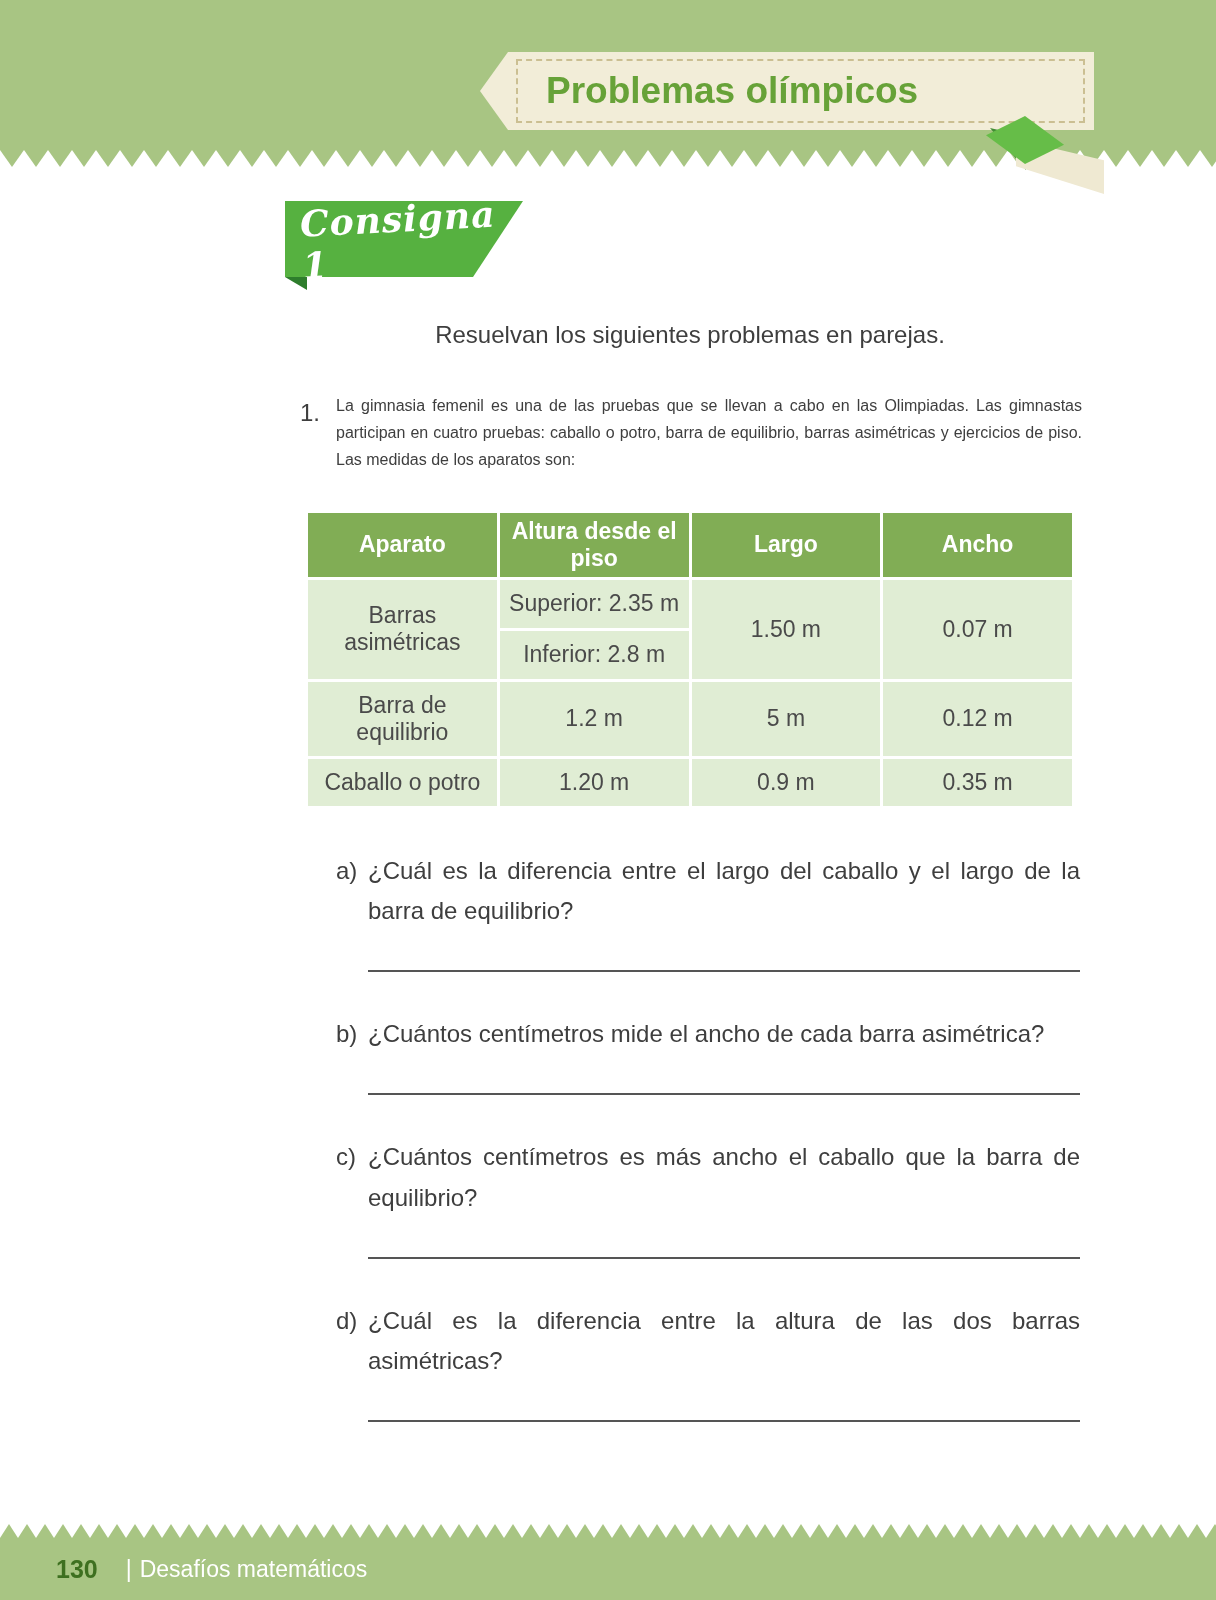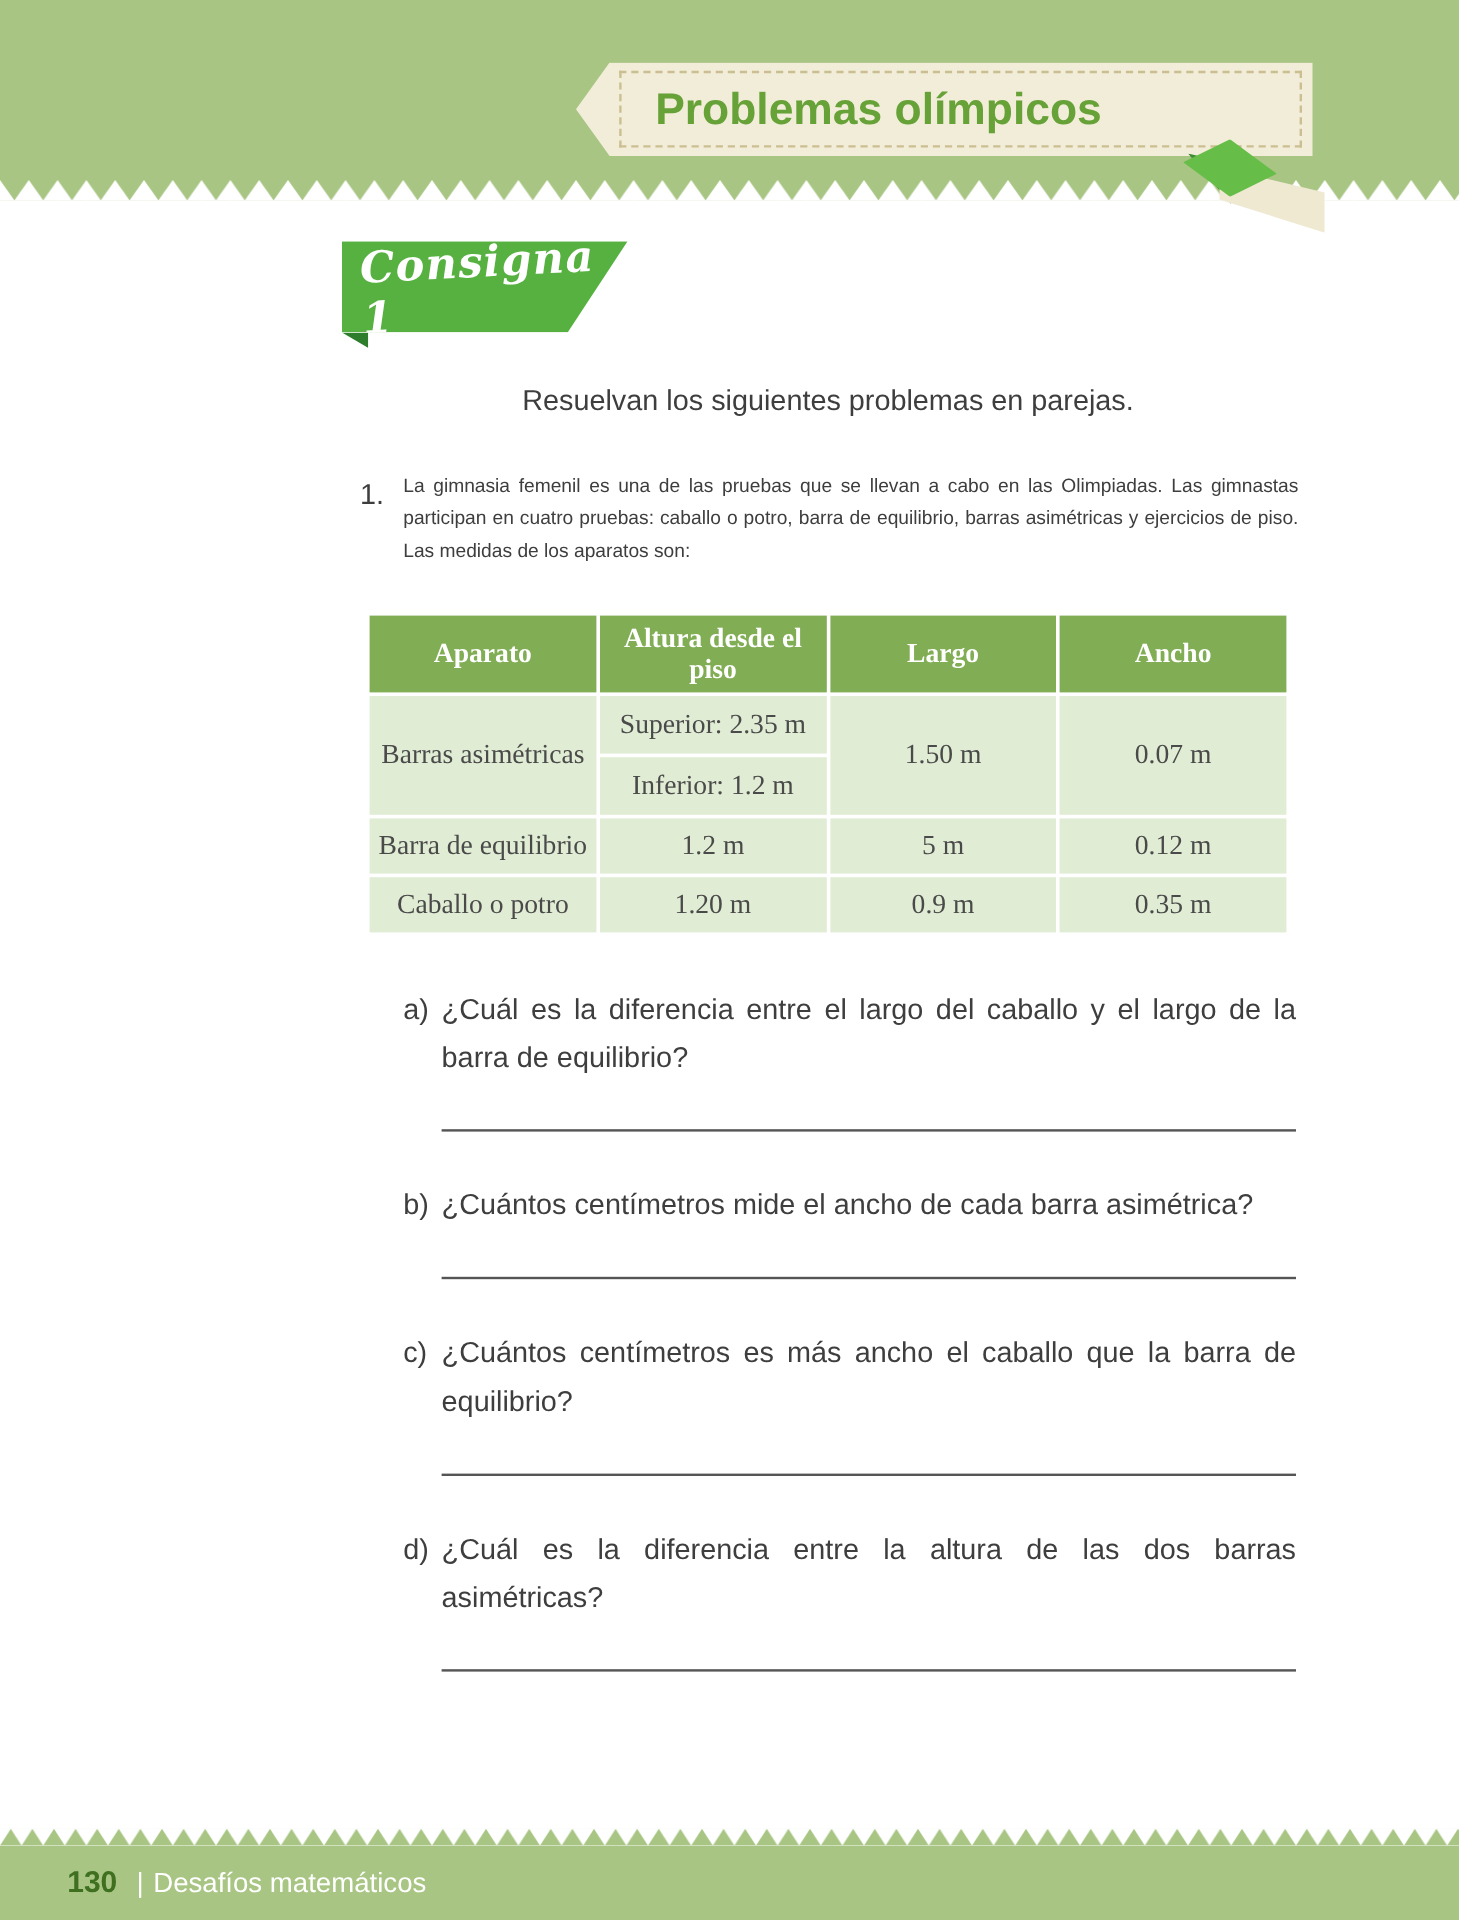--- a/index.html
+++ b/index.html
@@ -60,21 +60,21 @@
 
   
   .intro { margin:44px 0 0 300px; width:780px; font-size:24px;text-align:center; }
   .problem { margin:44px 0 0 300px; width:782px; display:flex; }
   .problem-number { width:36px; flex:none; font-size:24px; line-height:1.68; }
   .problem-text { flex:1; font-size:16px; line-height:1.68; text-align:justify; }
 
   
   .aparatos {
     margin:36px 0 0 305px; width:770px;
-    border-collapse:separate; border-spacing:3px; table-layout:fixed;font-family:Liberation Serif, serif;
+    border-collapse:separate; border-spacing:3px; table-layout:fixed;
   }
   .aparatos th {
     background:#81ad55; color:#ffffff; font-size:23px; font-weight:bold;
     height:64px; padding:4px 6px; text-align:center; vertical-align:middle;
   }
   .aparatos td {
     background:#e0edd4; color:#4a4a4a; font-size:23px;
     text-align:center; vertical-align:middle; padding:10px 6px; height:48px;
   }
   .aparatos td.tall { height:44px; }
@@ -86,21 +86,21 @@
   .q-label { width:32px; flex:none; font-size:24px; line-height:1.7; }
   .q-text { flex:1; font-size:24px; line-height:1.7; text-align:justify; }
   .answer-line { margin-left:32px; margin-top:38px; border-bottom:2px solid #555555; height:0; }
 
   
   .zigzag-bottom-svg { position:absolute; left:0; bottom:62px; display:block; }
   .footer-band {
     position:absolute; left:0; bottom:0; width:100%; height:62px;
     background:#a8c583; display:flex; align-items:center; padding-left:56px;
   }
-  .page-number { font-size:25px; font-weight:bold; color:#3e7020; margin-right:16px; }
+  .page-number { font-size:25px; font-weight:bold; color:#3e7020; margin-right:28px; }
   .footer-sep { font-size:23px; color:#ffffff; margin-right:8px; font-weight:300; }
   .book-title { font-size:23px; color:#ffffff; font-weight:300; }
 </style>
 </head>
 <body>
 
 <div class="page">
 
   <header class="top-band">
     <div class="title-banner">
@@ -149,21 +149,21 @@
         </tr>
       </thead>
       <tbody>
         <tr>
           <td rowspan="2">Barras asimétricas</td>
           <td>Superior: 2.35 m</td>
           <td rowspan="2">1.50 m</td>
           <td rowspan="2">0.07 m</td>
         </tr>
         <tr>
-          <td>Inferior: 1.2 m</td>
+          <td>Inferior: 2.8 m</td>
         </tr>
         <tr>
           <td class="tall">Barra de equilibrio</td>
           <td class="tall">1.2 m</td>
           <td class="tall">5 m</td>
           <td class="tall">0.12 m</td>
         </tr>
         <tr>
           <td class="tall">Caballo o potro</td>
           <td class="tall">1.20 m</td>

